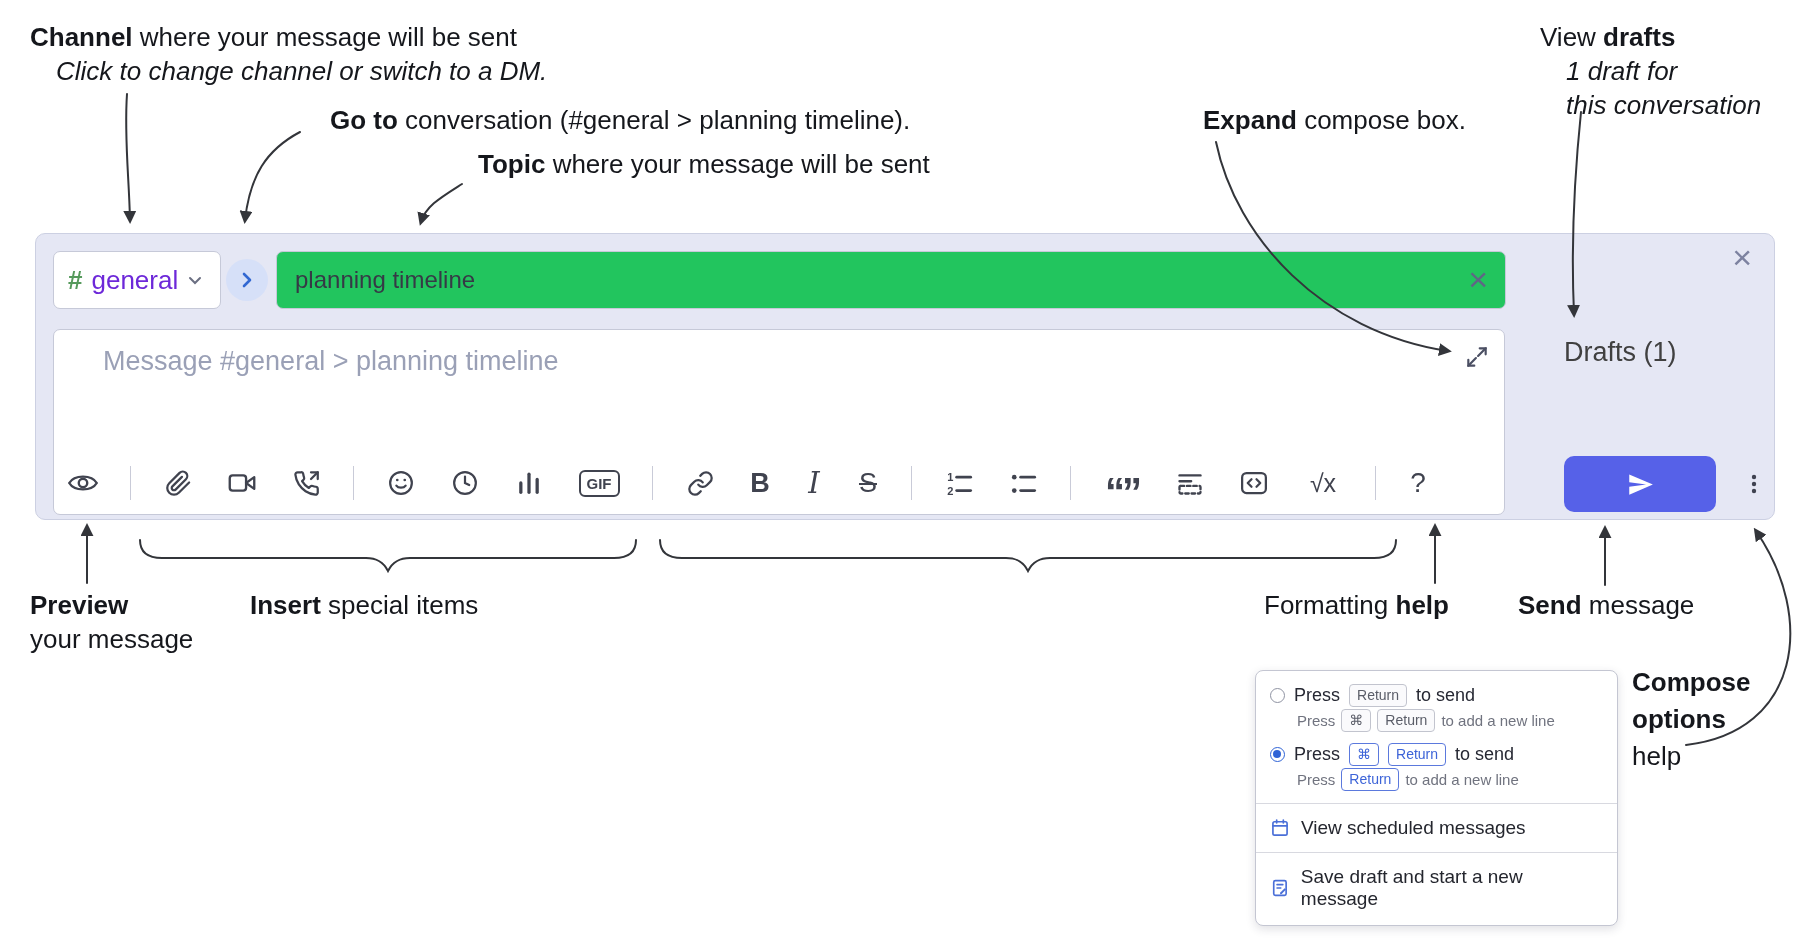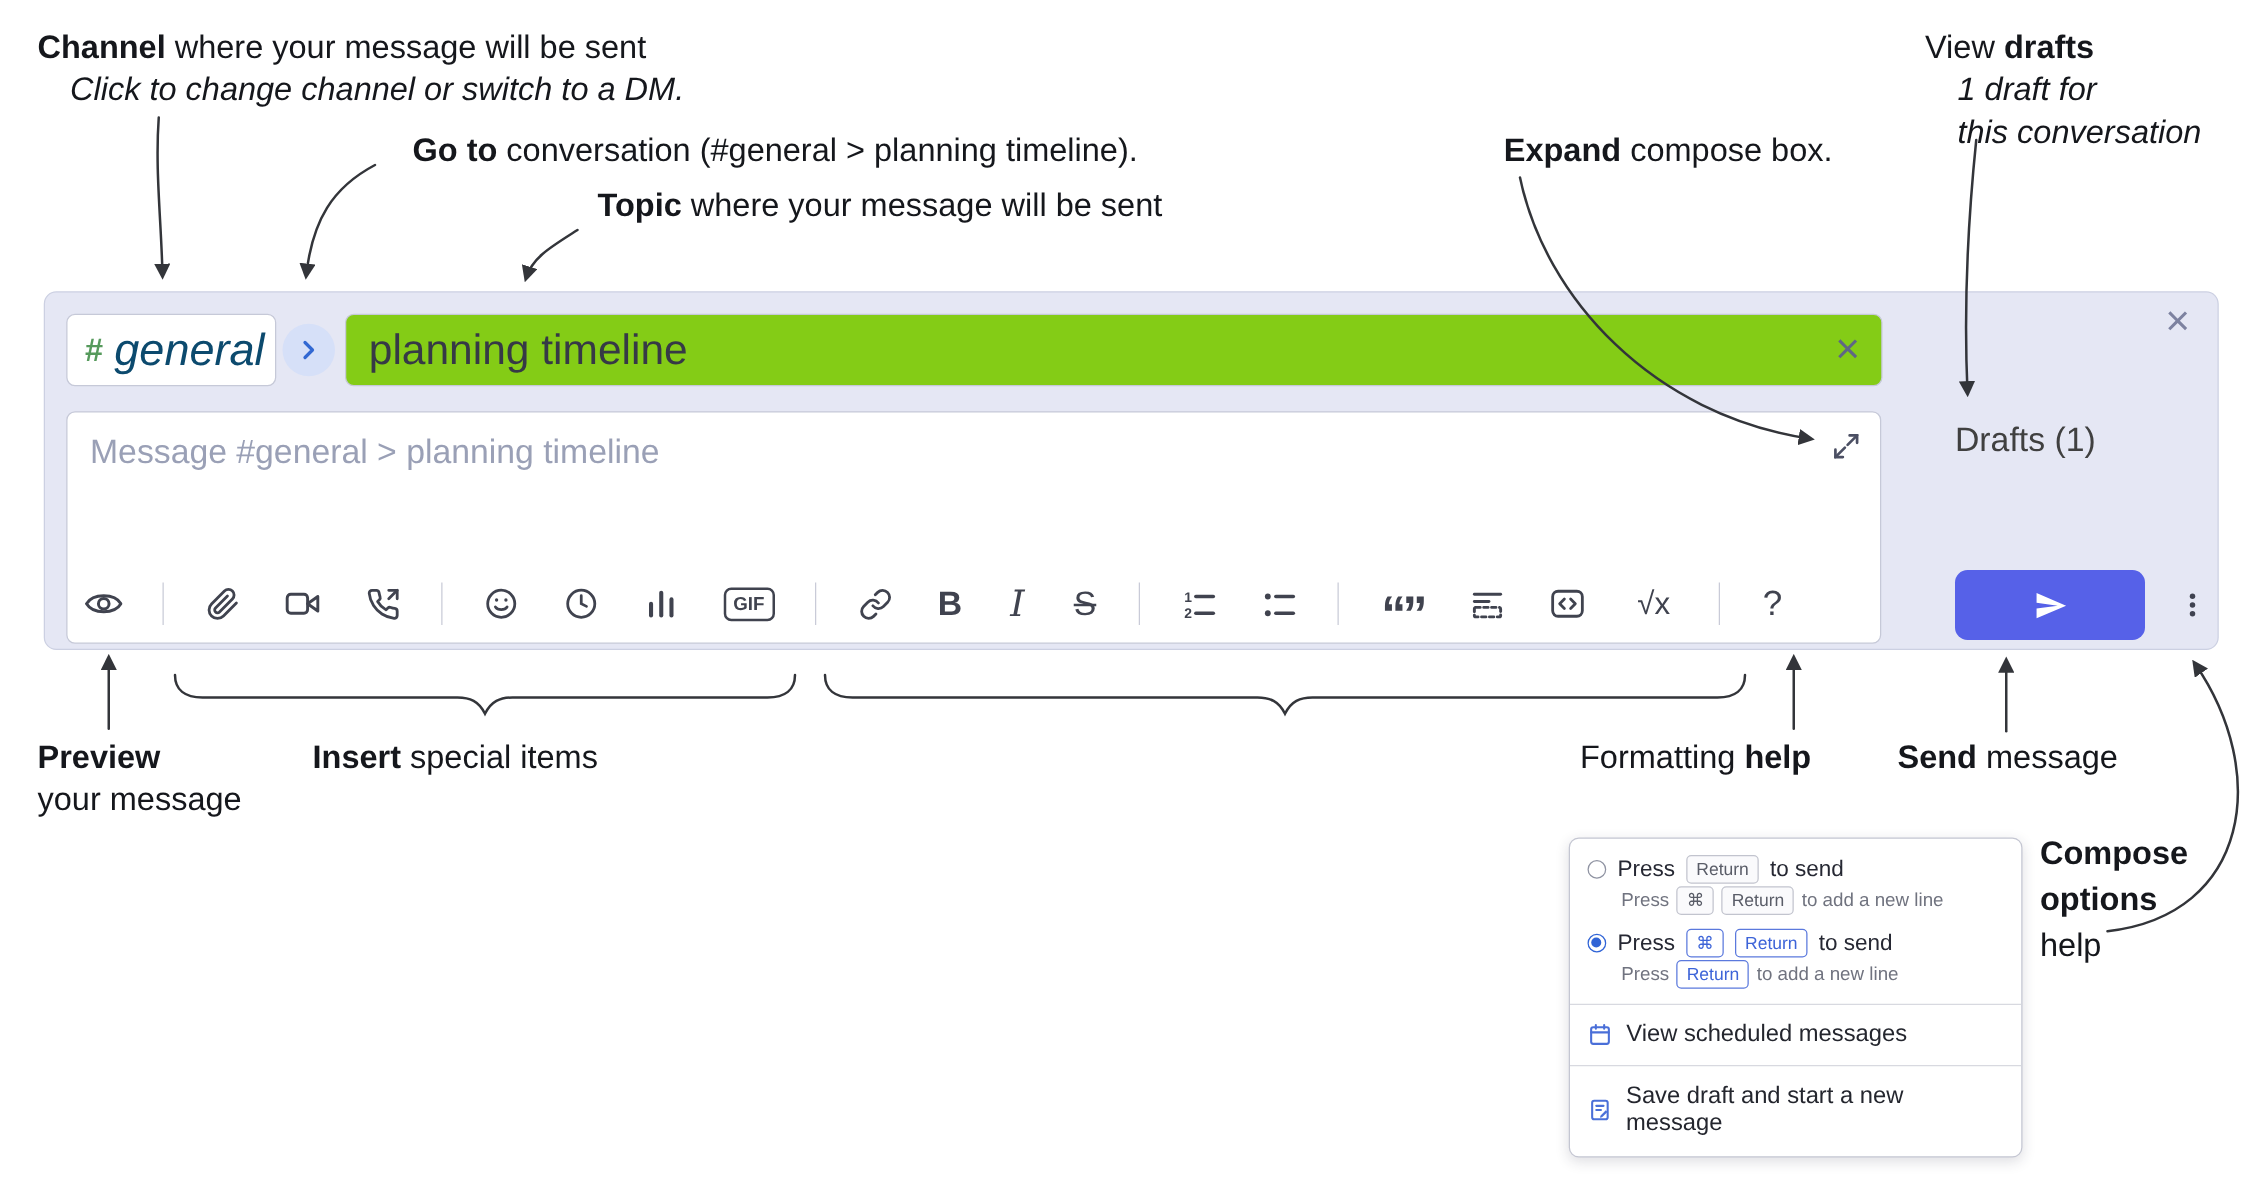--- a/index.html
+++ b/index.html
@@ -10,34 +10,34 @@
   .ann .it{font-style:italic;margin-left:26px;}
   .overlay{position:absolute;left:0;top:0;pointer-events:none;z-index:6;}
 
   
   .compose{position:absolute;left:35px;top:233px;width:1740px;height:287px;
            background:#e5e7f4;border:1px solid #ccd0e2;border-radius:10px;box-sizing:border-box;z-index:2;}
   .chan-select{position:absolute;left:17px;top:17px;width:168px;height:58px;background:#fff;
            border:1px solid #c6c9d8;border-radius:7px;display:flex;align-items:center;gap:9px;
            padding:0 14px;box-sizing:border-box;cursor:pointer;}
   .chan-hash{color:#569a5c;font-weight:700;font-size:26px;}
-  .chan-name{font-size:36px;color:#0c4a6e;font-style:italic;}
+  .chan-name{font-size:26px;color:#6d28d9;}
   .goto-btn{position:absolute;left:190px;top:25px;width:42px;height:42px;border-radius:50%;
            background:#d6e0f8;border:none;display:flex;align-items:center;justify-content:center;cursor:pointer;}
   .topic-wrap{position:absolute;left:240px;top:17px;width:1230px;height:58px;}
   .topic-input{width:100%;height:100%;box-sizing:border-box;border:1px solid #c6c9d8;border-radius:7px;
-           padding:0 54px 0 18px;font-size:34px;color:#363946;font-family:inherit;background:#84cc16;outline:none;}
+           padding:0 54px 0 18px;font-size:24px;color:#363946;font-family:inherit;background:#22c55e;outline:none;}
   .topic-clear{position:absolute;right:12px;top:7px;background:none;border:none;font-size:34px;
            color:#5f6785;cursor:pointer;line-height:42px;padding:0 6px;}
   .box-close{position:absolute;right:14px;top:2px;background:none;border:none;font-size:34px;
            color:#7d82a0;cursor:pointer;padding:2px 8px;}
   .msg-box{position:absolute;left:17px;top:95px;width:1452px;height:186px;background:#fff;
            border:1px solid #c6c9d8;border-radius:7px;box-sizing:border-box;}
   .msg-text{border:none;outline:none;resize:none;background:transparent;width:100%;height:116px;
-           box-sizing:border-box;padding:16px 64px 0 18px;font-size:27px;color:#701a75;font-family:inherit;}
+           box-sizing:border-box;padding:16px 64px 0 18px;font-size:27px;color:#701a75;font-family:inherit;margin-left:31px;}
   .msg-text::placeholder{color:#9aa0b6;opacity:1;}
   .expand-btn{position:absolute;right:12px;top:12px;background:none;border:none;cursor:pointer;padding:2px;}
   .toolbar{position:absolute;left:12px;bottom:5px;height:52px;display:flex;align-items:center;gap:30px;}
   .tbi{background:none;border:none;padding:0;width:34px;height:34px;display:flex;align-items:center;
        justify-content:center;color:#40434f;cursor:pointer;flex:none;}
   .tdiv{width:1px;height:34px;background:#c9cbd8;flex:none;}
   .gif-box{border:2px solid #40434f;border-radius:6px;font-size:15px;font-weight:700;padding:3px 6px;color:#40434f;}
   .glyph-b{font-size:27px;font-weight:700;}
   .glyph-i{font-family:"DejaVu Serif",serif;font-style:italic;font-size:29px;}
   .glyph-s{font-size:27px;text-decoration:line-through;}

